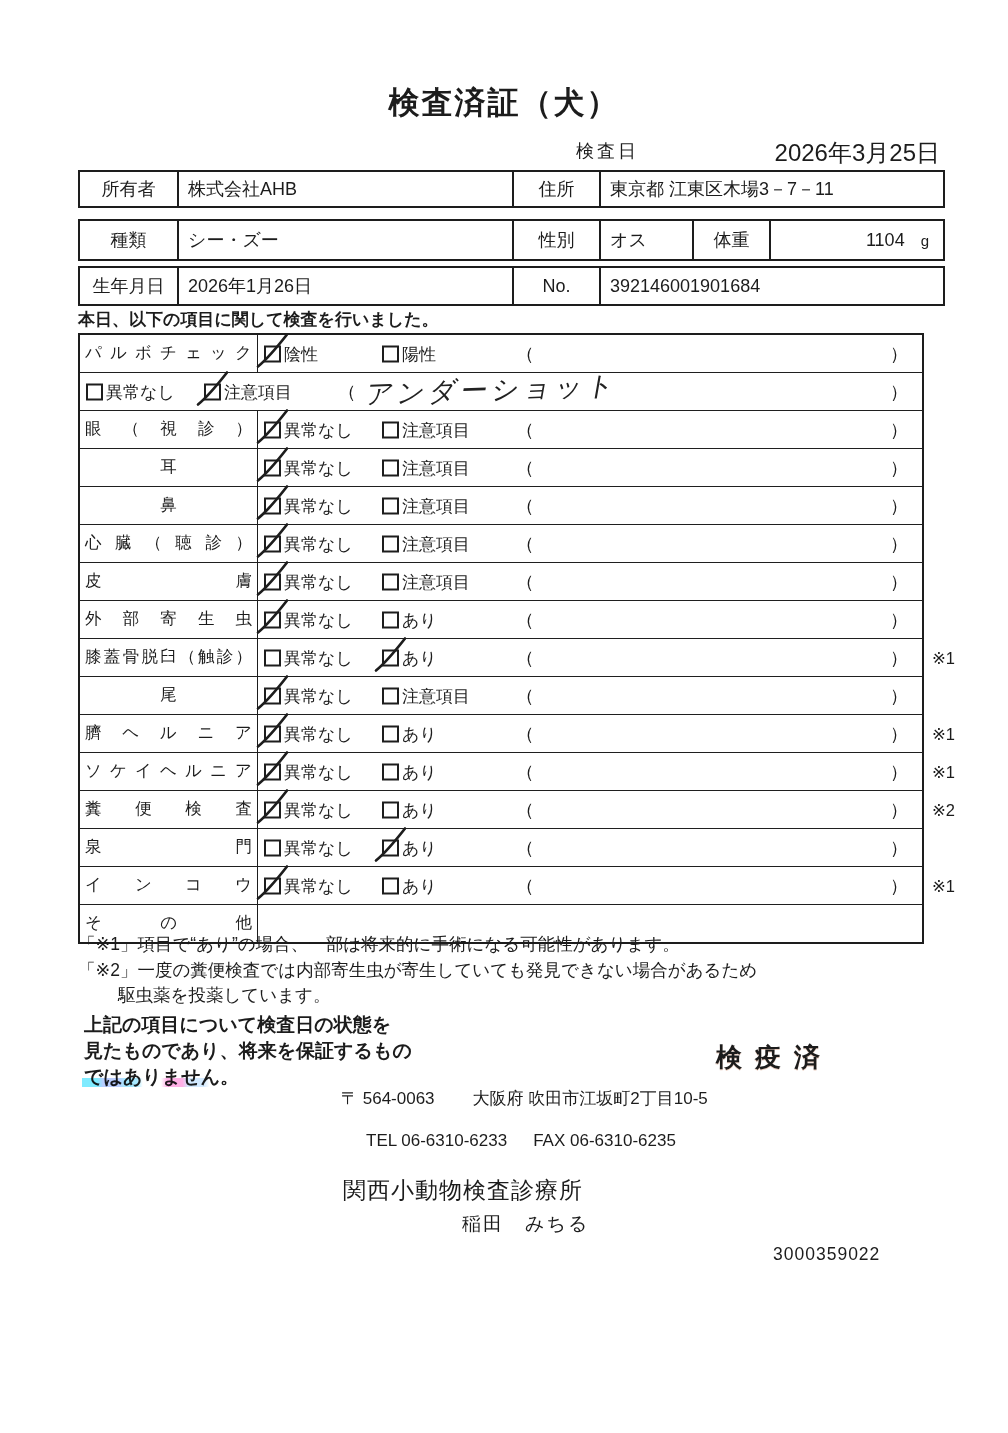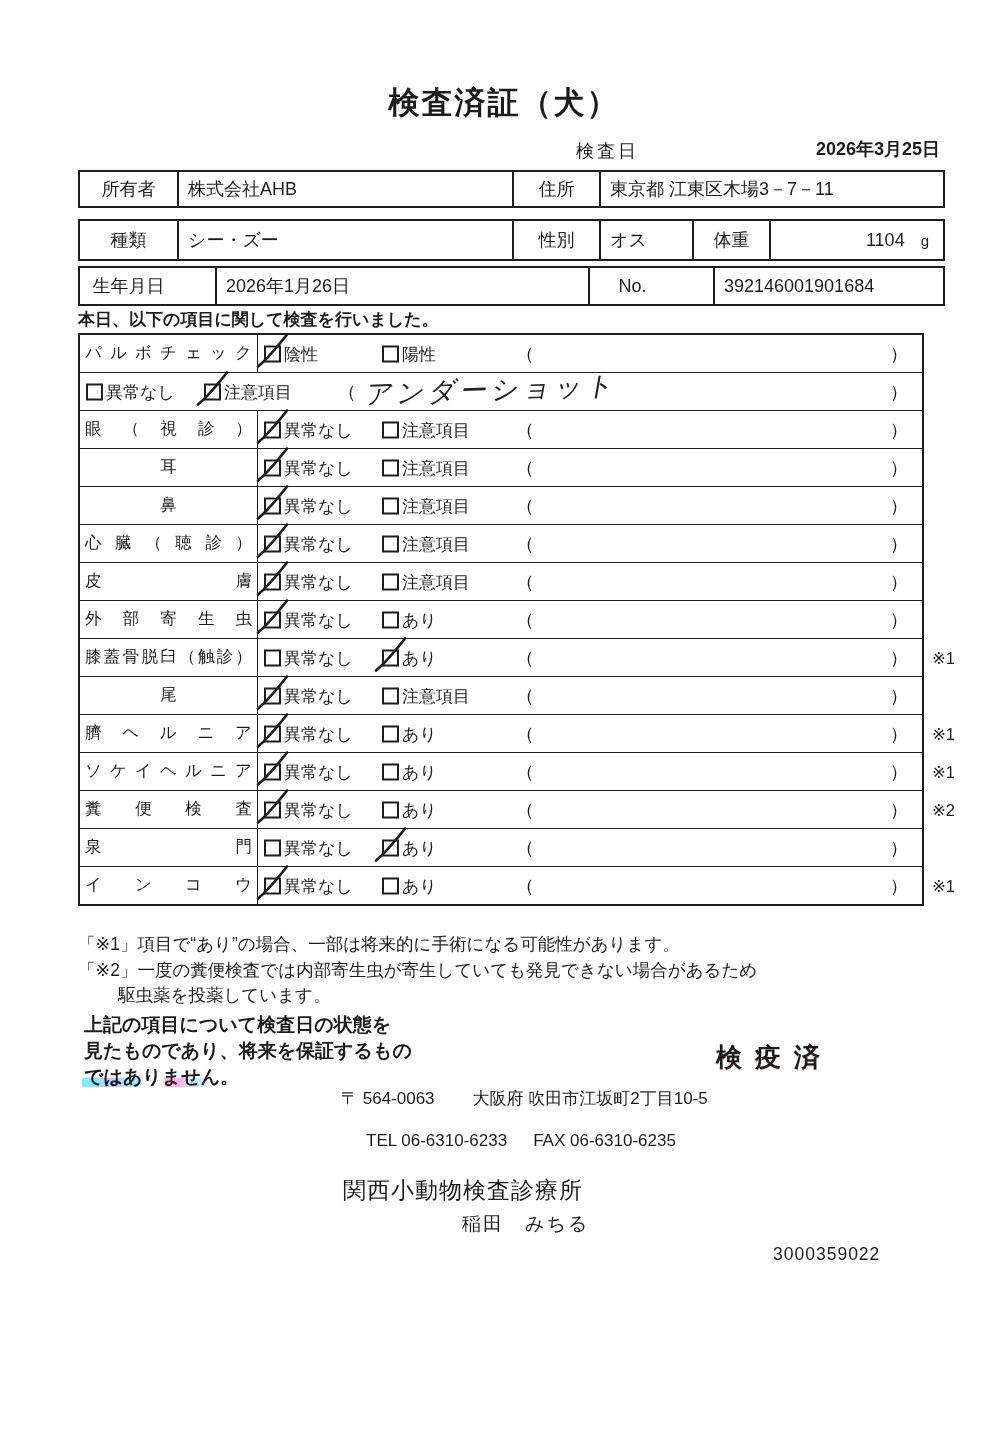--- a/index.html
+++ b/index.html
@@ -3,31 +3,31 @@
 <meta charset="utf-8">
 <style>
   html,body{margin:0;padding:0;background:#e8e8e8;}
   #page{position:relative;width:1008px;height:1433px;background:#ffffff;margin:0 auto;
         font-family:"Liberation Sans","DejaVu Sans",sans-serif;color:#1c1c1c;overflow:hidden;}
   .abs{position:absolute;}
 
   
   #doc-title{top:82px;left:0;width:100%;text-align:center;font-size:31px;font-weight:bold;letter-spacing:2px;}
   #exam-date-label{top:139px;left:576px;font-size:18px;letter-spacing:3px;}
-  #exam-date{top:137px;right:68px;font-size:18px;font-weight:bold;}
+  #exam-date{top:137px;right:68px;font-size:24px;}
 
   
   .strip{border:2.2px solid #1d1d1d;display:grid;box-sizing:border-box;}
   .cell{border-left:2px solid #1d1d1d;display:flex;align-items:center;padding:0 9px;box-sizing:border-box;
         font-size:18px;white-space:nowrap;overflow:visible;}
   .cell:first-child{border-left:none;}
   .cell.lab{justify-content:center;padding:0 2px;}
   #tableA{left:78px;top:170px;width:867px;height:38px;grid-template-columns:97px 335px 87px 1fr;}
   #tableB{left:78px;top:219px;width:867px;height:42px;grid-template-columns:97px 335px 87px 93px 77px 1fr;}
-  #tableC{left:78px;top:266px;width:867px;height:40px;grid-template-columns:97px 335px 87px 1fr;gap:38px;}
+  #tableC{left:78px;top:266px;width:867px;height:40px;grid-template-columns:97px 335px 87px 1fr;}
   .wcell{justify-content:flex-end;gap:16px;padding-right:14px;}
   .wunit{font-size:15px;}
 
   #intro{left:78px;top:308px;font-size:17px;font-weight:600;}
 
   
   #checklist{left:78px;top:333px;width:842px;border:2.2px solid #1d1d1d;box-sizing:content-box;}
   .crow{position:relative;display:flex;height:37px;border-top:1.7px solid #1f1f1f;}
   .crow:first-child{border-top:none;}
   .clabel{width:178px;border-right:1.9px solid #1d1d1d;box-sizing:border-box;padding:0 5px;
@@ -404,20 +404,24 @@
           <span class="opt opt1">
             <span class="cb"></span>
             <span class="optlabel">あり</span>
           </span>
           <span class="popen">（</span>
           <span class="pval"></span>
           <span class="pclose">）</span>
         </div>
         <span class="rnote">※1</span>
       </div>
+      <div class="crow">
+        <div class="clabel">その他</div>
+        <div class="ccontent"></div>
+      </div>
     </div>
 
   <div class="abs fnote" id="fnote1">「※1」項目で“あり”の場合、一部は将来的に手術になる可能性があります。</div>
   <div class="abs fnote" id="fnote2">「※2」一度の糞便検査では内部寄生虫が寄生していても発見できない場合があるため</div>
   <div class="abs fnote" id="fnote3">駆虫薬を投薬しています。</div>
 
   <div class="abs disc" id="disc2">見たものであり、将来を保証するもの</div>
   <div class="abs disc" id="disc1">上記の項目について検査日の状態を</div>
   <div class="abs disc artifact" id="disc3">ではありません。</div>
 

